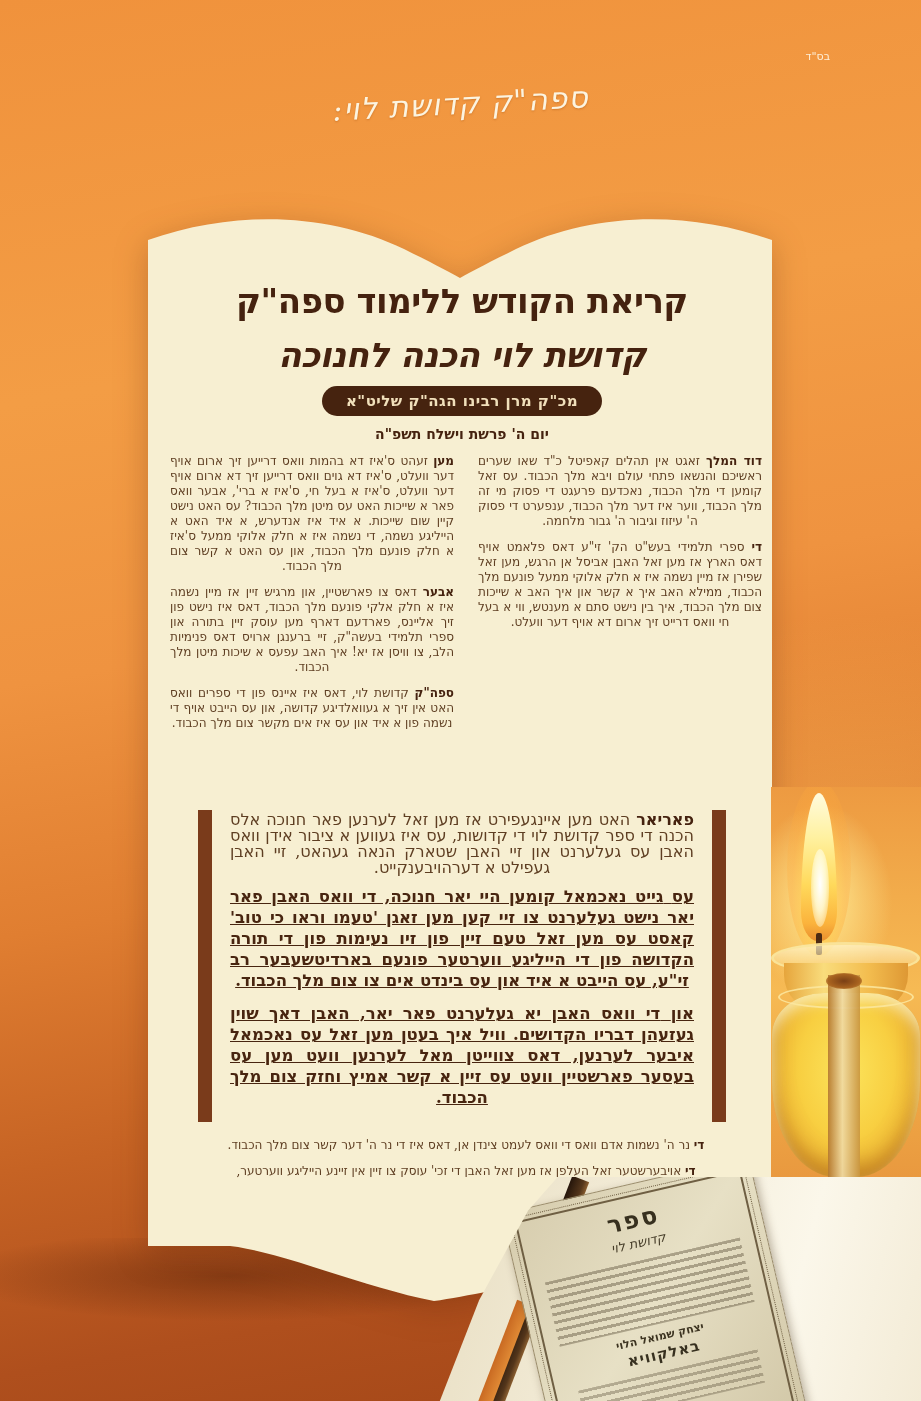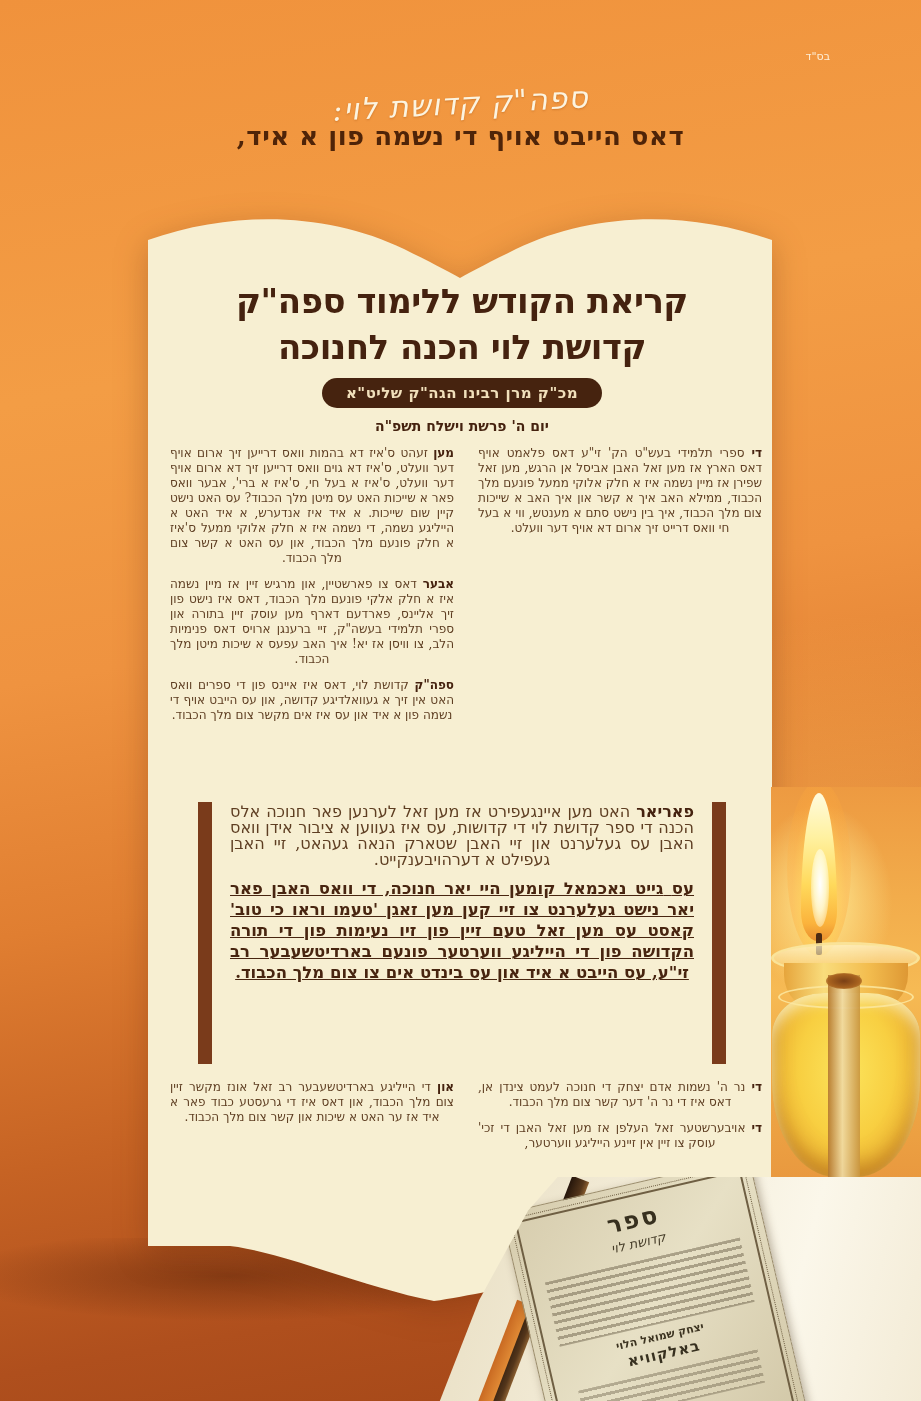--- a/index.html
+++ b/index.html
@@ -92,63 +92,61 @@
 </style>
 </head>
 <body>
 
 <div class="stage">
 
   <div class="bsd">בס"ד</div>
 
   <div class="header">
     <div class="script">ספה"ק קדושת לוי:</div>
-    <div class="hline">דאס הייבט אויף די נשמה פון א איד,</div>
   </div>
 
   <div class="panel-shadow"></div>
 
   <svg class="panel-svg" width="921" height="1401" viewBox="0 0 921 1401">
     <path fill="#F7EFD2" d="M148,240 C235,209 330,213 404,249 C428,261 448,271 460,278
       C472,271 492,261 516,249 C590,213 685,209 772,240
       L772,1238 C706,1246 636,1258 566,1274 C516,1286 468,1296 434,1301
       C366,1288 282,1252 230,1246 L148,1246 Z"></path>
   </svg>
 
   <div class="content">
     <div class="title">קריאת הקודש ללימוד ספה"ק</div>
-    <div class="title" style="margin-top:8px;">קדושת לוי הכנה לחנוכה</div>
+    <div class="title" style="margin-top:16px;font-style:italic;">קדושת לוי הכנה לחנוכה</div>
     <div><span class="badge">מכ"ק מרן רבינו הגה"ק שליט"א</span></div>
     <div class="dateline">יום ה' פרשת וישלח תשפ"ה</div>
 
     <div class="cols top">
       <div class="col">
+        <p><span class="lead">דוד המלך</span> <span>זאגט אין תהלים קאפיטל כ"ד שאו שערים ראשיכם והנשאו פתחי עולם ויבא מלך הכבוד. עס זאל קומען די מלך הכבוד, נאכדעם פרעגט די פסוק מי זה מלך הכבוד, ווער איז דער מלך הכבוד, ענפערט די פסוק ה' עיזוז וגיבור ה' גבור מלחמה.</span></p>
         <p><span class="lead">די</span> <span>ספרי תלמידי בעש"ט הק' זי"ע דאס פלאמט אויף דאס הארץ אז מען זאל האבן אביסל אן הרגש, מען זאל שפירן אז מיין נשמה איז א חלק אלוקי ממעל פונעם מלך הכבוד, ממילא האב איך א קשר און איך האב א שייכות צום מלך הכבוד, איך בין נישט סתם א מענטש, ווי א בעל חי וואס דרייט זיך ארום דא אויף דער וועלט.</span></p>
       </div>
       <div class="col">
         <p><span class="lead">מען</span> <span>זעהט ס'איז דא בהמות וואס דרייען זיך ארום אויף דער וועלט, ס'איז דא גוים וואס דרייען זיך דא ארום אויף דער וועלט, ס'איז א בעל חי, ס'איז א ברי', אבער וואס פאר א שייכות האט עס מיטן מלך הכבוד? עס האט נישט קיין שום שייכות. א איד איז אנדערש, א איד האט א הייליגע נשמה, די נשמה איז א חלק אלוקי ממעל ס'איז א חלק פונעם מלך הכבוד, און עס האט א קשר צום מלך הכבוד.</span></p>
         <p><span class="lead">אבער</span> <span>דאס צו פארשטיין, און מרגיש זיין אז מיין נשמה איז א חלק אלקי פונעם מלך הכבוד, דאס איז נישט פון זיך אליינס, פארדעם דארף מען עוסק זיין בתורה און ספרי תלמידי בעשה"ק, זיי ברענגן ארויס דאס פנימיות הלב, צו וויסן אז יא! איך האב עפעס א שיכות מיטן מלך הכבוד.</span></p>
         <p><span class="lead">ספה"ק</span> <span>קדושת לוי, דאס איז איינס פון די ספרים וואס האט אין זיך א געוואלדיגע קדושה, און עס הייבט אויף די נשמה פון א איד און עס איז אים מקשר צום מלך הכבוד.</span></p>
       </div>
     </div>
 
     <div class="quote">
       <div class="qbar l"></div>
       <div class="qbar r"></div>
       <p class="q-intro"><span class="lead">פאריאר</span> <span>האט מען איינגעפירט אז מען זאל לערנען פאר חנוכה אלס הכנה די ספר קדושת לוי די קדושות, עס איז געווען א ציבור אידן וואס האבן עס געלערנט און זיי האבן שטארק הנאה געהאט, זיי האבן געפילט א דערהויבענקייט.</span></p>
       <p class="q-big"><span>עס</span> <span>גייט נאכמאל קומען היי יאר חנוכה, די וואס האבן פאר יאר נישט געלערנט צו זיי קען מען זאגן 'טעמו וראו כי טוב' קאסט עס מען זאל טעם זיין פון זיו נעימות פון די תורה הקדושה פון די הייליגע ווערטער פונעם בארדיטשעבער רב זי"ע, עס הייבט א איד און עס בינדט אים צו צום מלך הכבוד.</span></p>
+      <p class="q-big"><span>און</span> <span>די וואס האבן יא געלערנט פאר יאר, האבן דאך שוין געזעהן דבריו הקדושים. וויל איך בעטן מען זאל עס נאכמאל איבער לערנען, דאס צווייטן מאל לערנען וועט מען עס בעסער פארשטיין וועט עס זיין א קשר אמיץ וחזק צום מלך הכבוד.</span></p>
     </div>
 
     <div class="cols">
       <div class="col">
-        <p><span class="lead">די</span> <span>נר ה' נשמות אדם יצחק די חנוכה לעמט צינדן אן, דאס איז די נר ה' דער קשר צום מלך הכבוד.</span></p>
+        <p><span class="lead">די</span> <span>נר ה' נשמות אדם וואס די וואס לעמט צינדן אן, דאס איז די נר ה' דער קשר צום מלך הכבוד.</span></p>
         <p><span class="lead">די</span> <span>אויבערשטער זאל העלפן אז מען זאל האבן די זכי' עוסק צו זיין אין זיינע הייליגע ווערטער,</span></p>
-      </div>
-      <div class="col">
-        <p><span class="lead">און</span> <span>די הייליגע בארדיטשעבער רב זאל אונז מקשר זיין צום מלך הכבוד, און דאס איז די גרעסטע כבוד פאר א איד אז ער האט א שיכות און קשר צום מלך הכבוד.</span></p>
       </div>
     </div>
   </div>
 
   <div class="candle">
     <div class="flame-glow"></div>
     <div class="flame"></div>
     <div class="flame-core"></div>
     <div class="wick"></div>
     <div class="glass-rim"></div>

